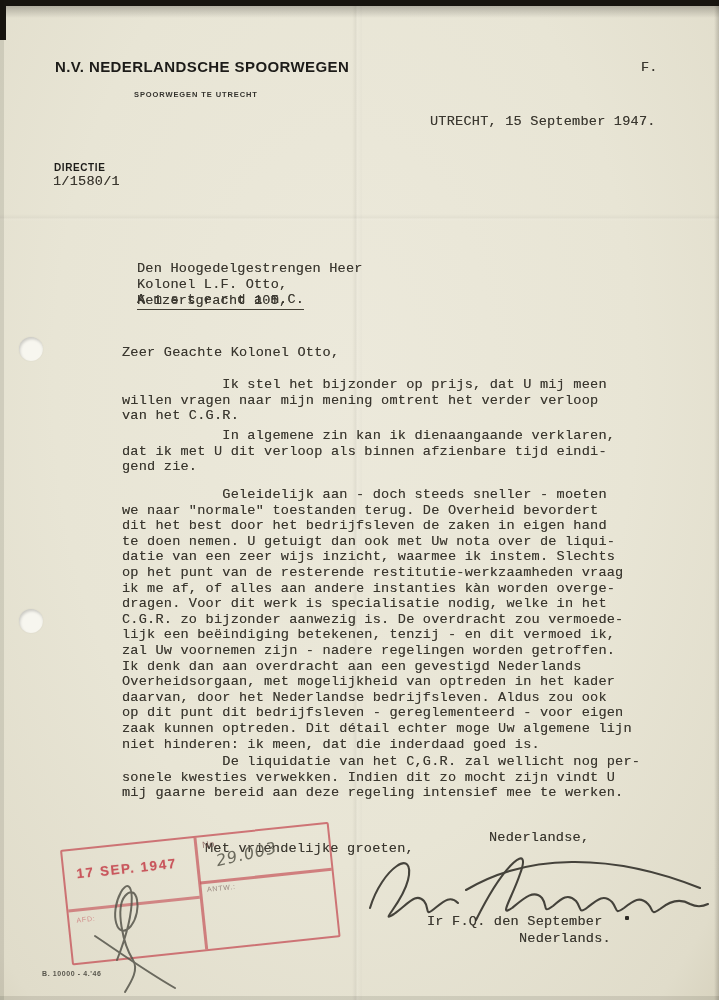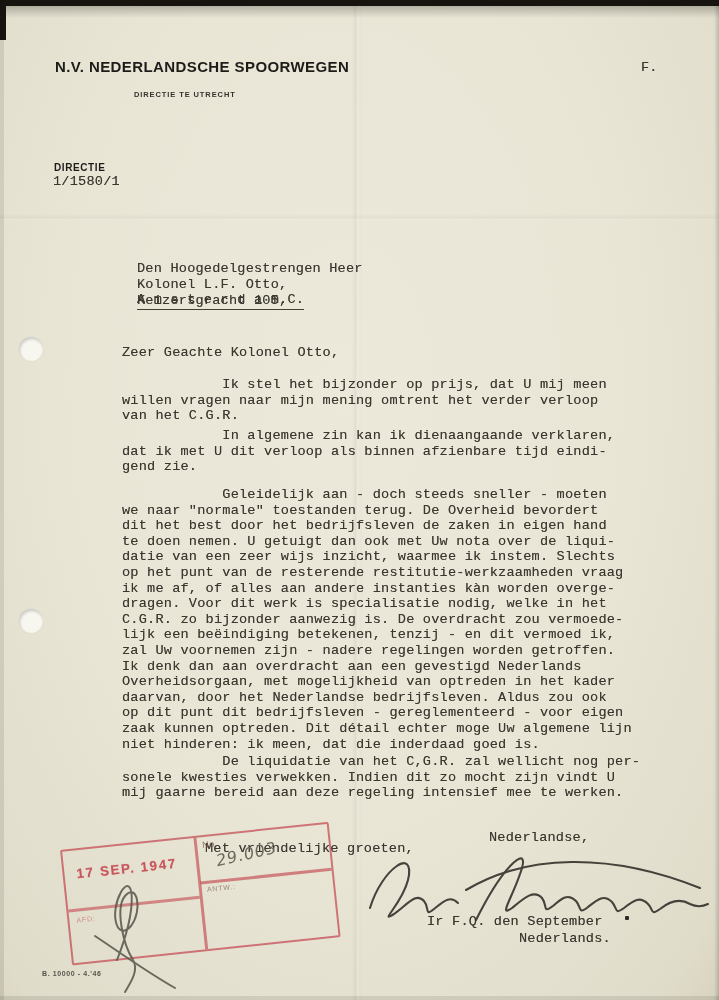--- a/index.html
+++ b/index.html
@@ -83,22 +83,23 @@
   <div class="edge-top-fade"></div>
   <div class="edge-left-dark"></div>
   <div class="edge-left"></div>
   <div class="edge-right"></div>
   <div class="edge-bottom"></div>
 
   <div class="hole h1"></div>
   <div class="hole h2"></div>
 
   <div class="print company">N.V. NEDERLANDSCHE SPOORWEGEN</div>
-  <div class="print subtitle">DIRECTIE TE UTRECHT</div>
+  <div class="print subtitle">SPOORWEGEN TE UTRECHT</div>
   <div class="type fmark">F.</div>
+  <div class="type dateline">UTRECHT, 15 September 1947.</div>
   <div class="print dept">DIRECTIE</div>
   <div class="type ref">1/1580/1</div>
 
   <div class="type addr">Den Hoogedelgestrengen Heer
 Kolonel L.F. Otto,
 Keizersgracht 105,</div>
   <div class="type city">A m s t e r d a m.C.</div>
 
   <div class="type salut">Zeer Geachte Kolonel Otto,</div>
 

